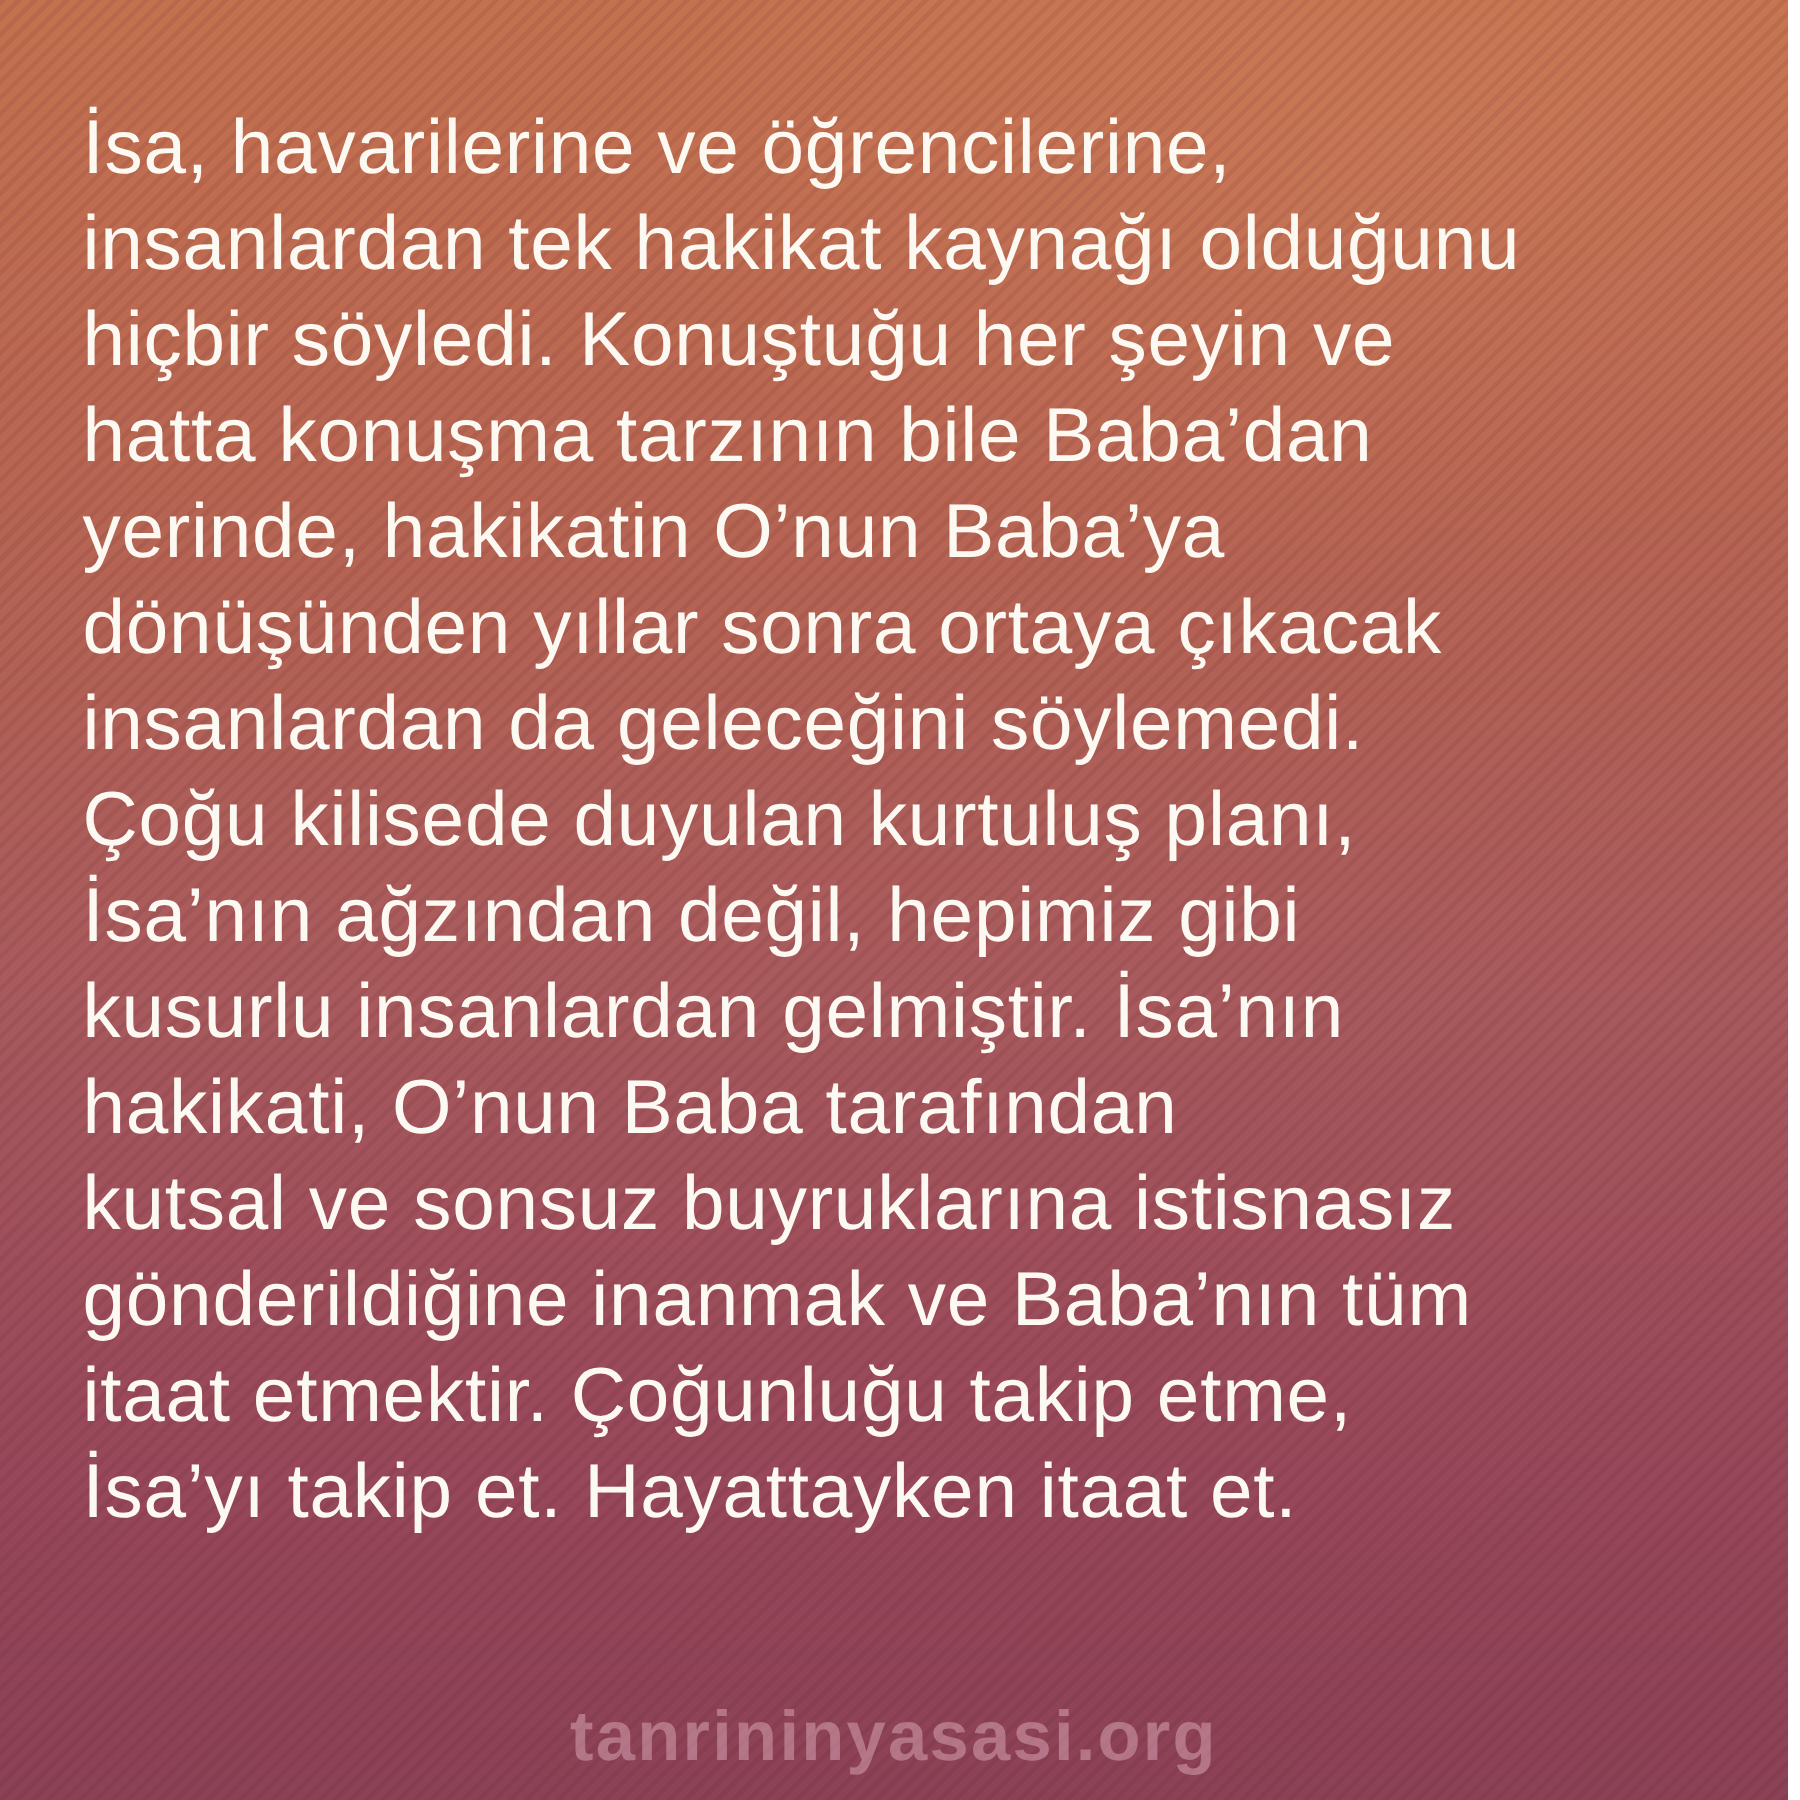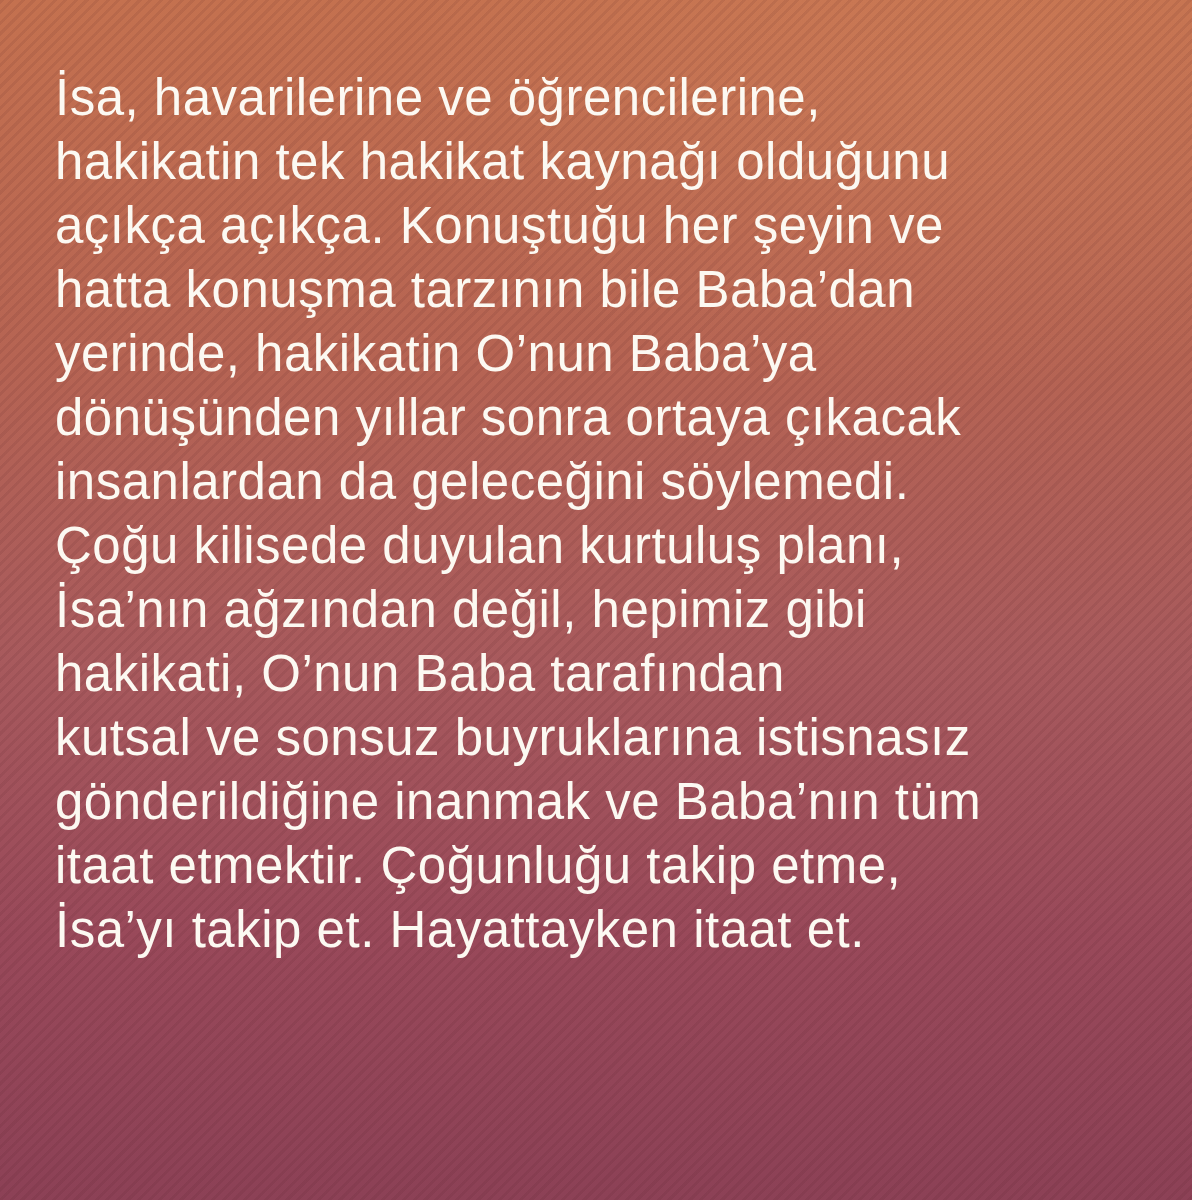--- a/index.html
+++ b/index.html
@@ -65,29 +65,31 @@
     z-index: 1;
   }
 </style>
 </head>
 <body>
 
 <div class="quote-card">
 
   <div class="quote-text">
     <div class="quote-line">İsa, havarilerine ve öğrencilerine,</div>
-    <div class="quote-line">hakikatin tek hakikat kaynağı olduğunu</div>
-    <div class="quote-line">açıkça açıkça. Konuştuğu her şeyin ve</div>
+    <div class="quote-line">insanlardan tek hakikat kaynağı olduğunu</div>
+    <div class="quote-line">hiçbir söyledi. Konuştuğu her şeyin ve</div>
     <div class="quote-line">hatta konuşma tarzının bile Baba’dan</div>
     <div class="quote-line">yerinde, hakikatin O’nun Baba’ya</div>
     <div class="quote-line">dönüşünden yıllar sonra ortaya çıkacak</div>
     <div class="quote-line">insanlardan da geleceğini söylemedi.</div>
     <div class="quote-line">Çoğu kilisede duyulan kurtuluş planı,</div>
     <div class="quote-line">İsa’nın ağzından değil, hepimiz gibi</div>
+    <div class="quote-line">kusurlu insanlardan gelmiştir. İsa’nın</div>
     <div class="quote-line">hakikati, O’nun Baba tarafından</div>
     <div class="quote-line">kutsal ve sonsuz buyruklarına istisnasız</div>
     <div class="quote-line">gönderildiğine inanmak ve Baba’nın tüm</div>
     <div class="quote-line">itaat etmektir. Çoğunluğu takip etme,</div>
     <div class="quote-line">İsa’yı takip et. Hayattayken itaat et.</div>
   </div>
 
+  <div class="watermark">tanrininyasasi.org</div>
 
 </div>
 
 </body></html>

